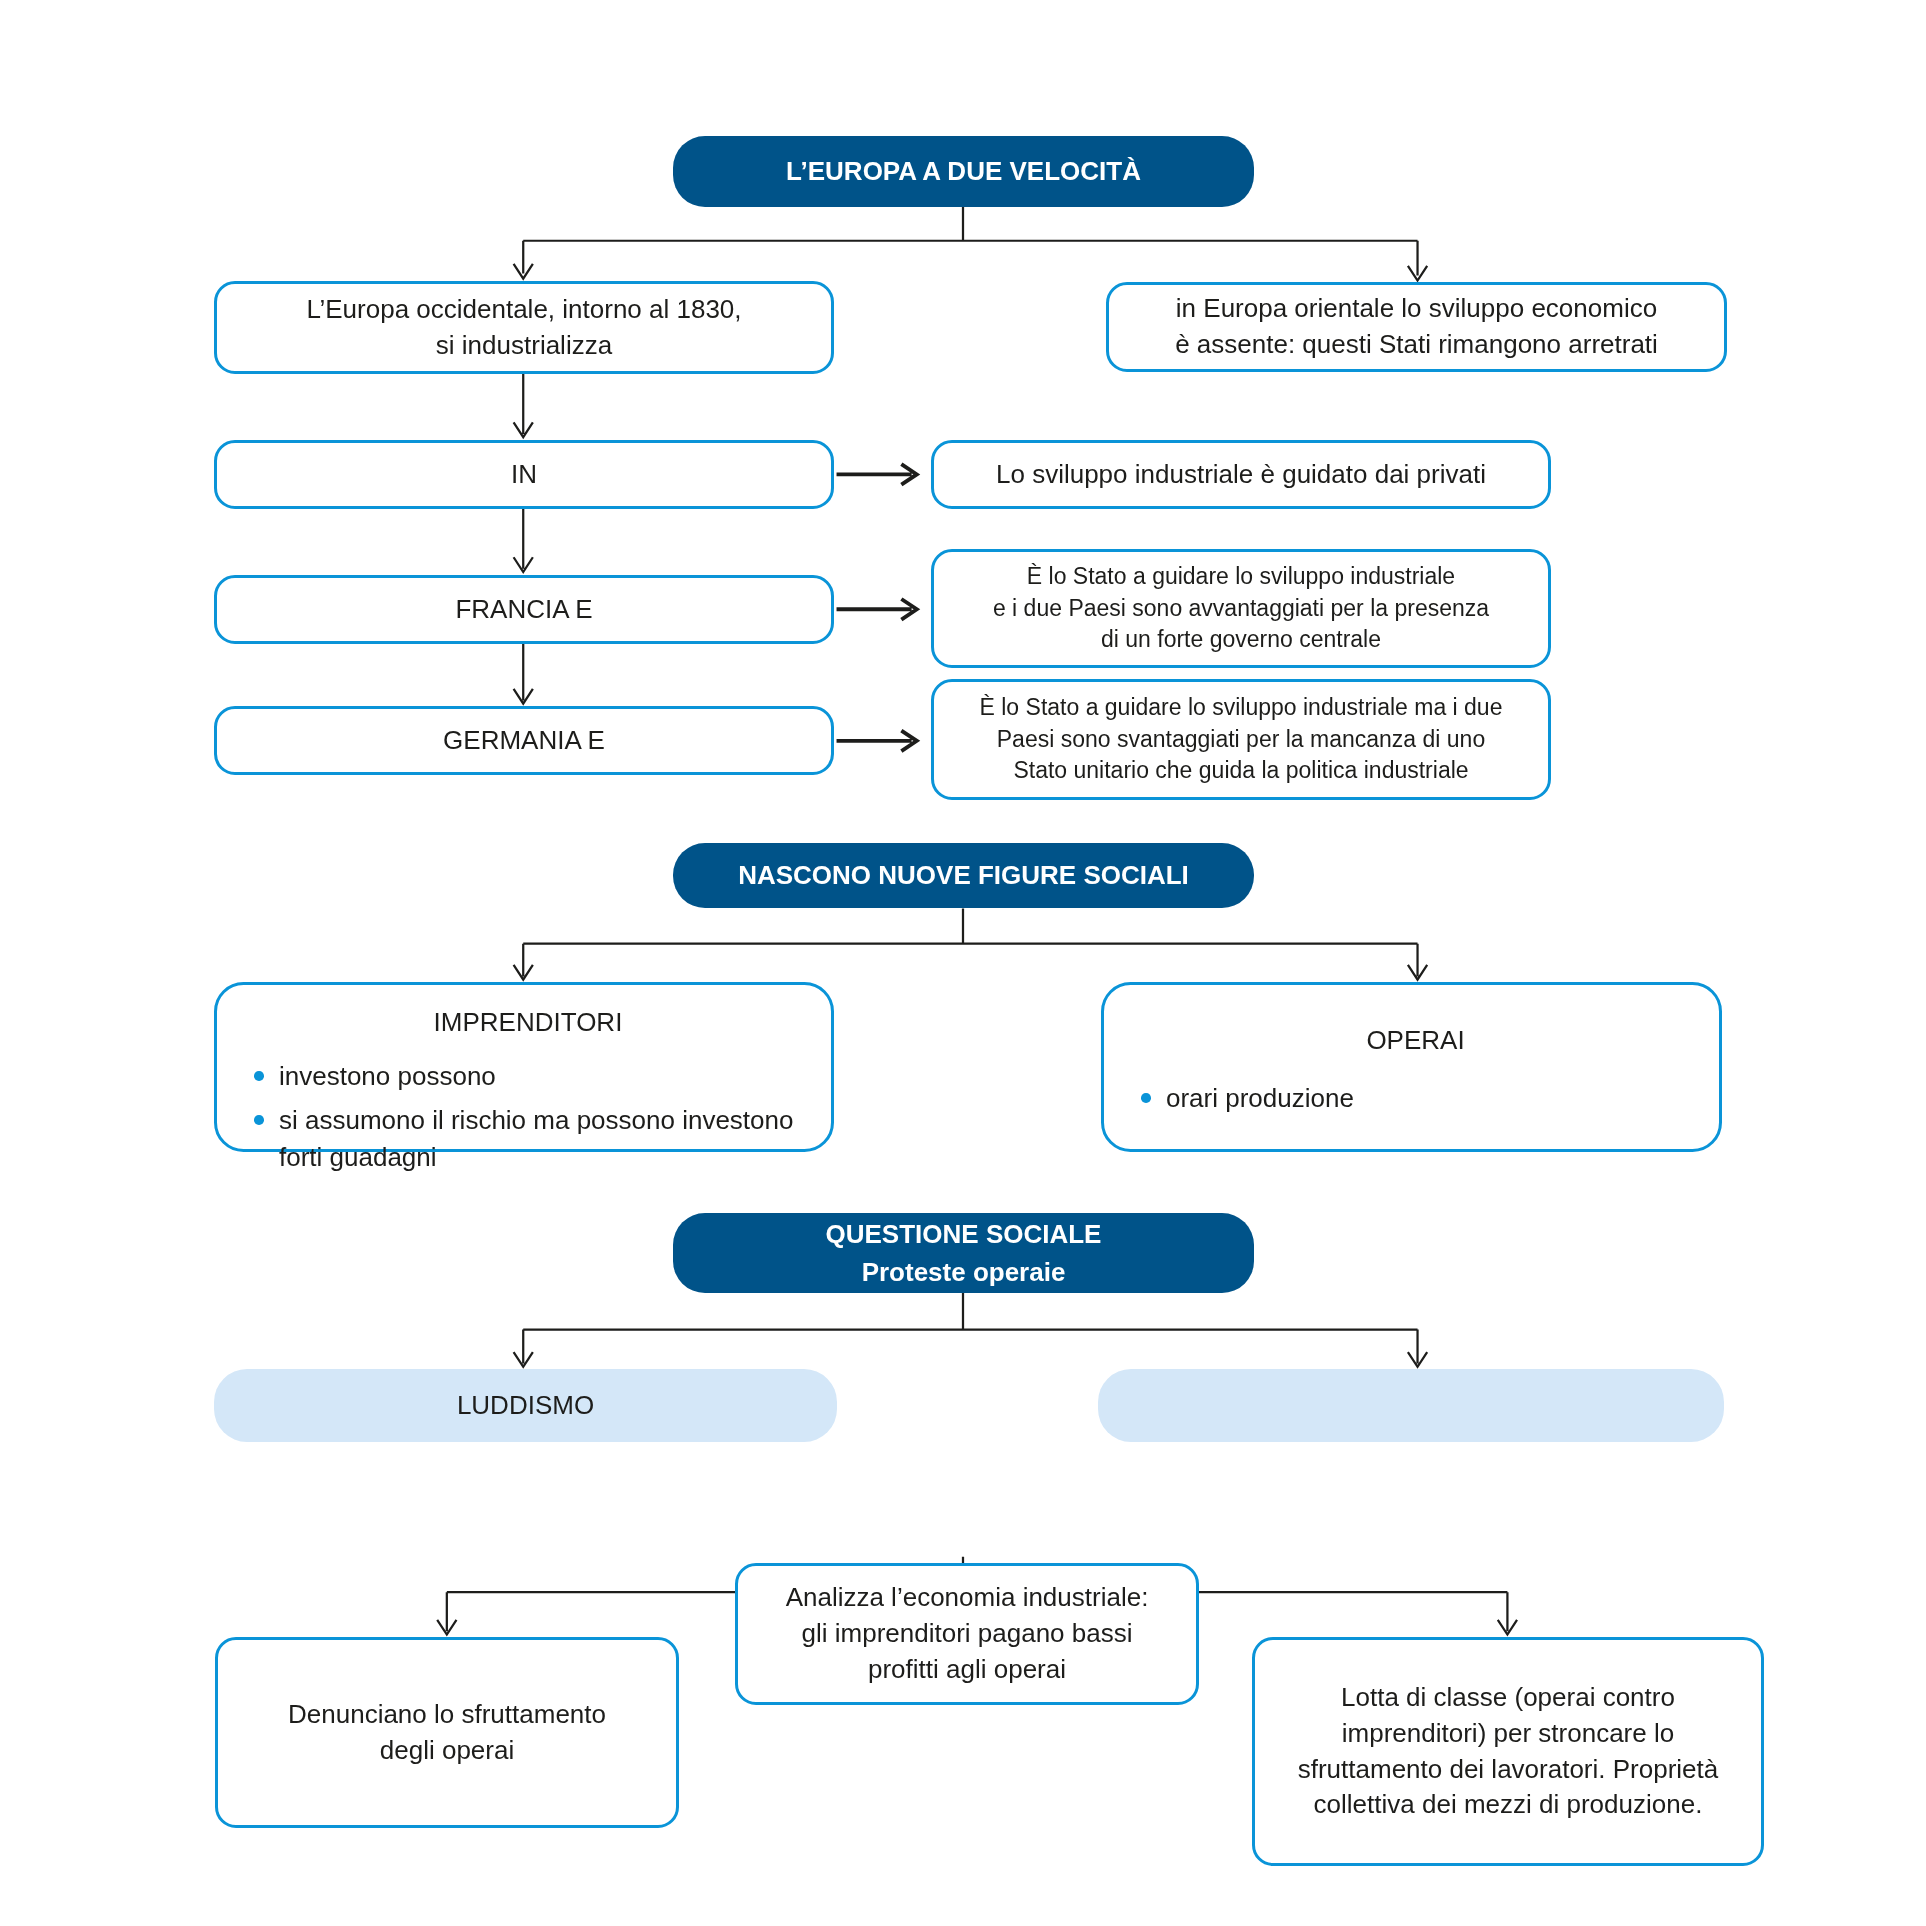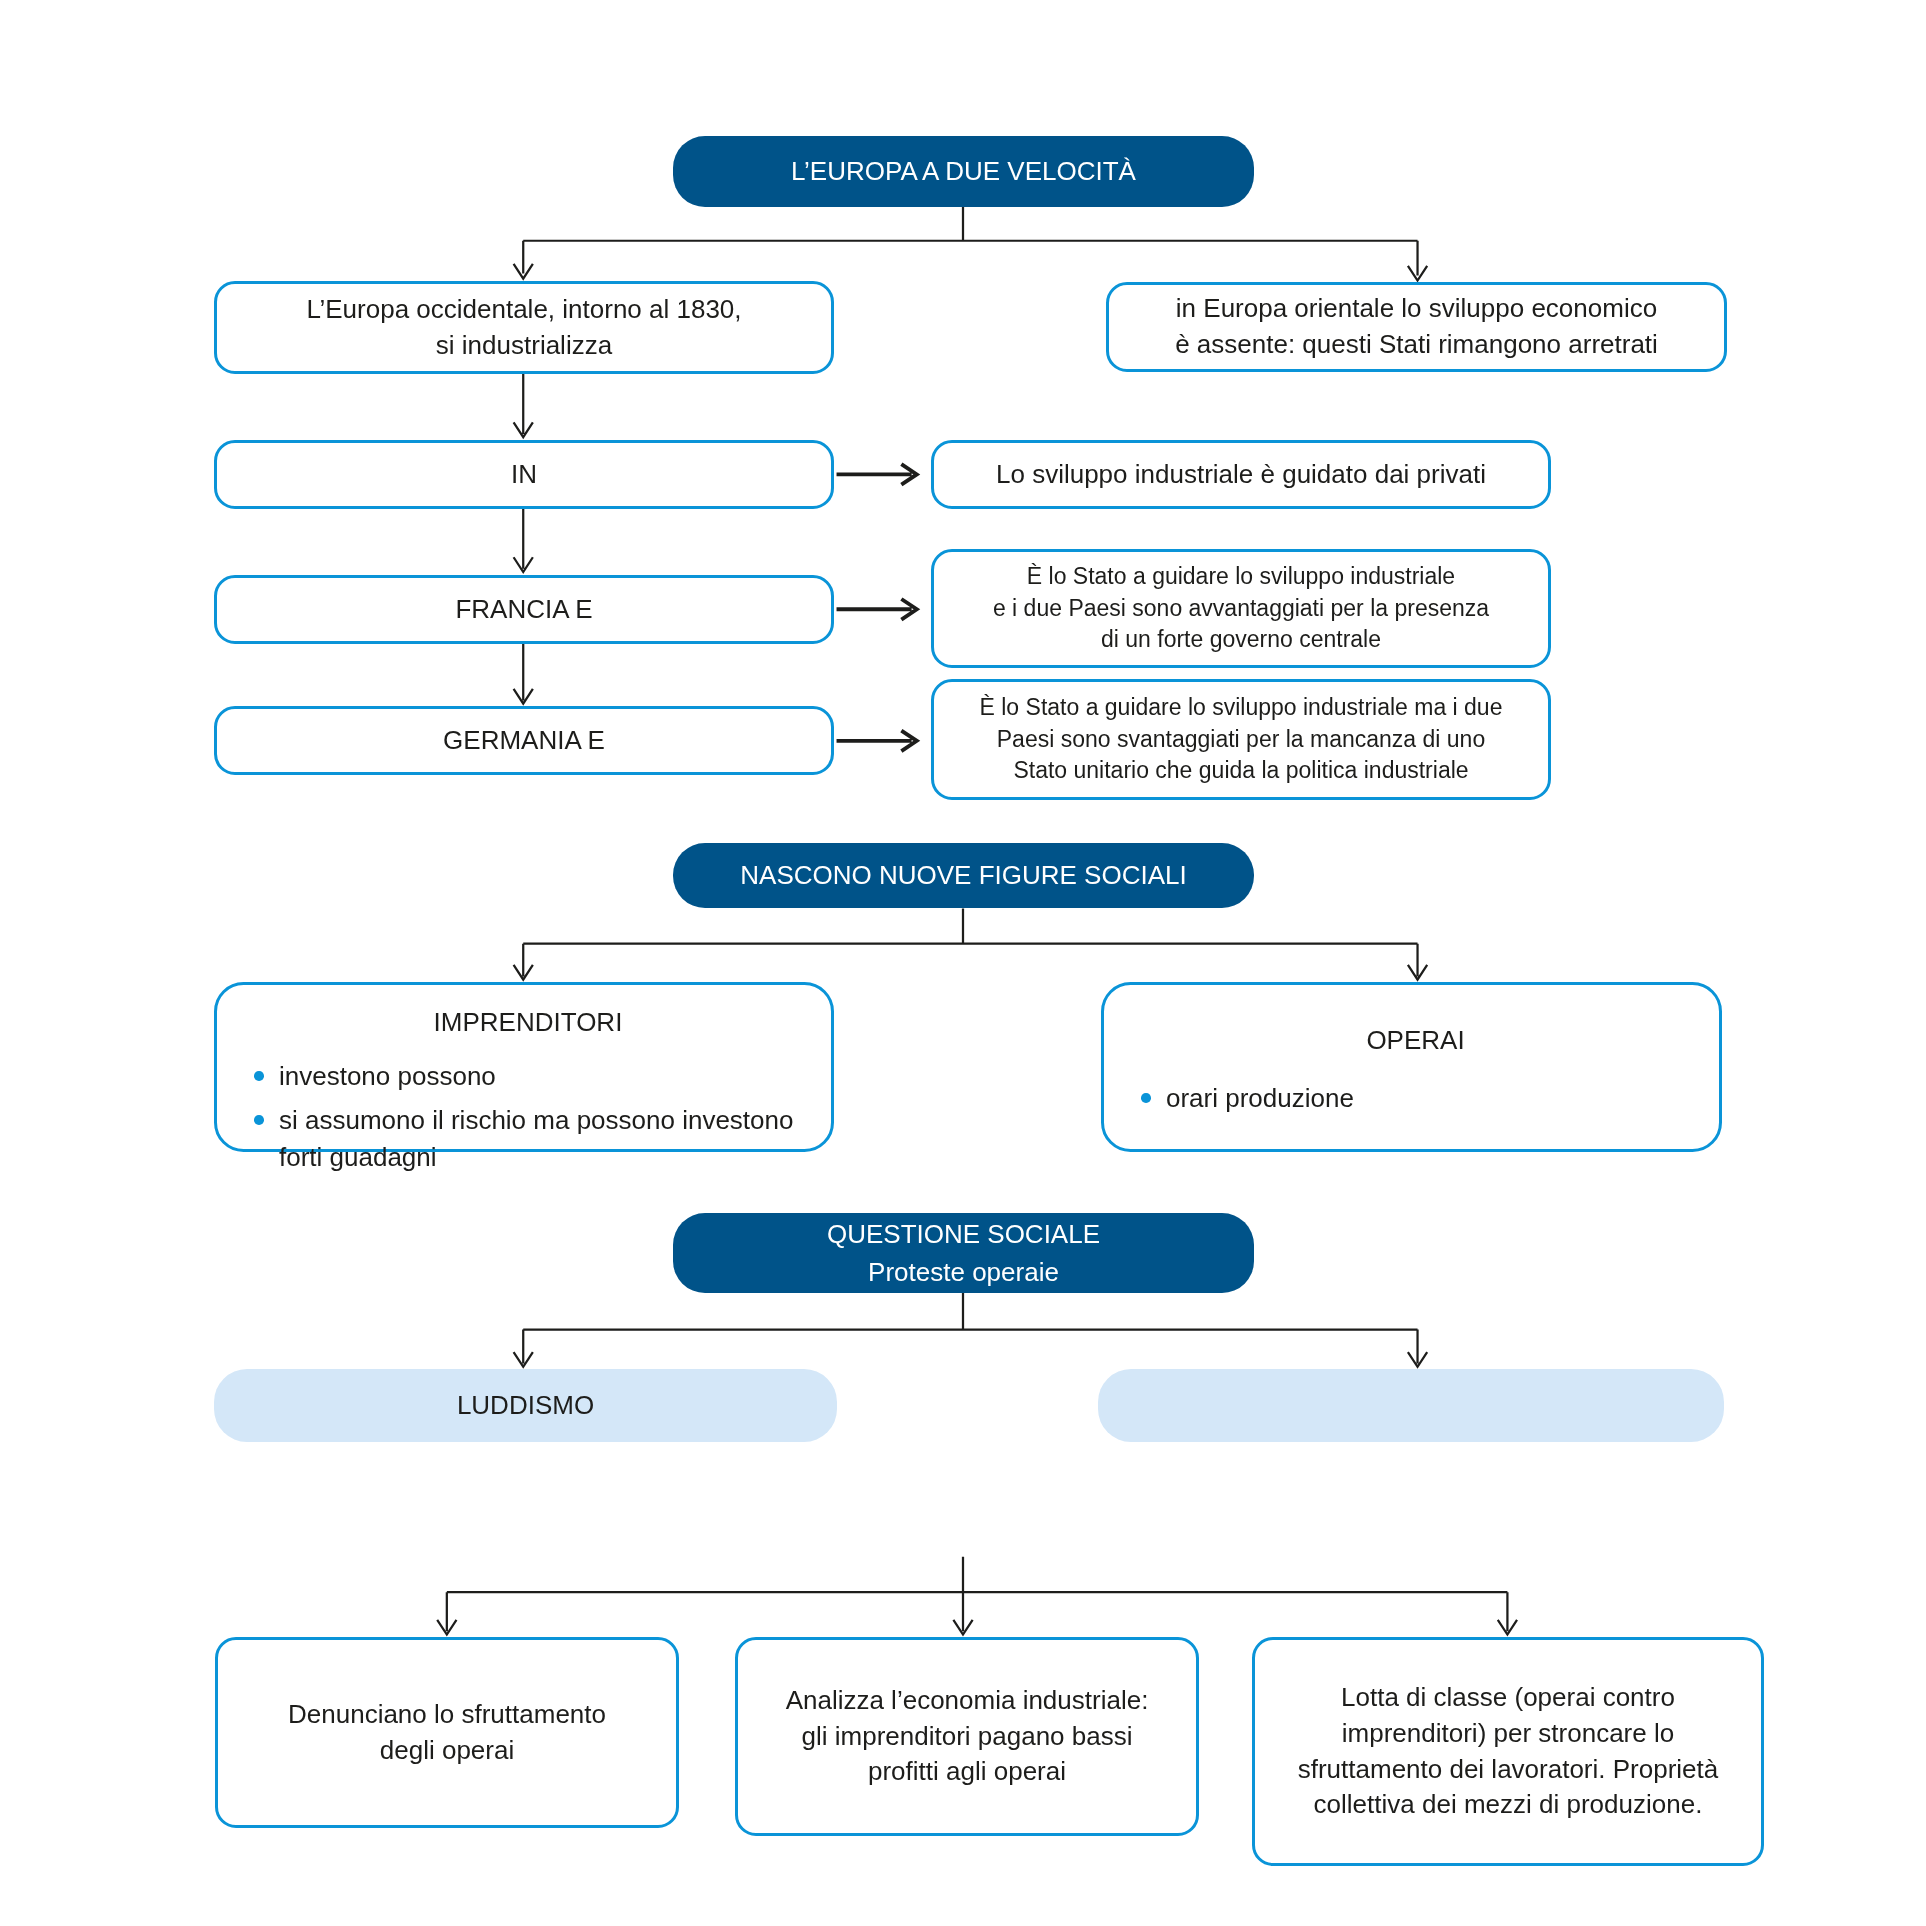--- a/index.html
+++ b/index.html
@@ -10,21 +10,21 @@
   .canvas{
     position:relative;width:1926px;height:1926px;background:var(--bg);
     font-family:"Liberation Sans","DejaVu Sans",sans-serif;color:var(--text);
   }
   svg.wires{position:absolute;left:0;top:0;width:1926px;height:1926px;}
   svg.wires path{fill:none;stroke:var(--line);}
   .thin{stroke-width:3.5px;}
   .thick{stroke-width:6px;}
   .hdr{
     position:absolute;background:var(--header-bg);color:var(--header-text);
-    font-weight:normal;display:flex;flex-direction:column;align-items:center;justify-content:center;
+    font-weight:bold;display:flex;flex-direction:column;align-items:center;justify-content:center;
     text-align:right;border-radius:32px;font-size:26px;white-space:nowrap;line-height:1.25;row-gap:5.1px;
   }
   .hdr-small{font-size:24.4px;}
   .node{
     position:absolute;background:#fff;border:3.2px solid var(--outline);border-radius:21px;
     display:flex;align-items:center;justify-content:center;text-align:center;
     font-size:26px;line-height:1.38;white-space:pre-line;box-sizing:border-box;padding:6.4px 14px;
   }
   .node.small{font-size:23px;padding:6.4px 11.6px;}
   .soft{
@@ -127,21 +127,21 @@
   </div>
 
   <div class="soft" style="left:214px;top:1369px;width:623px;height:73px;">LUDDISMO</div>
 
   <div class="soft" style="left:1098px;top:1369px;width:626px;height:73px;"></div>
 
 
   <div class="node" style="left:215px;top:1637px;width:464px;height:191px;">Denunciano lo sfruttamento
 degli operai</div>
 
-  <div class="node" style="left:735px;top:1637px;width:464px;height:199px;">Analizza l’economia industriale:
+  <div class="node" style="left:735px;top:1563px;width:464px;height:142px;">Analizza l’economia industriale:
 gli imprenditori pagano bassi
 profitti agli operai</div>
 
   <div class="node" style="left:1252px;top:1637px;width:512px;height:229px;">Lotta di classe (operai contro
 imprenditori) per stroncare lo
 sfruttamento dei lavoratori. Proprietà
 collettiva dei mezzi di produzione.</div>
 
 </div>
 

